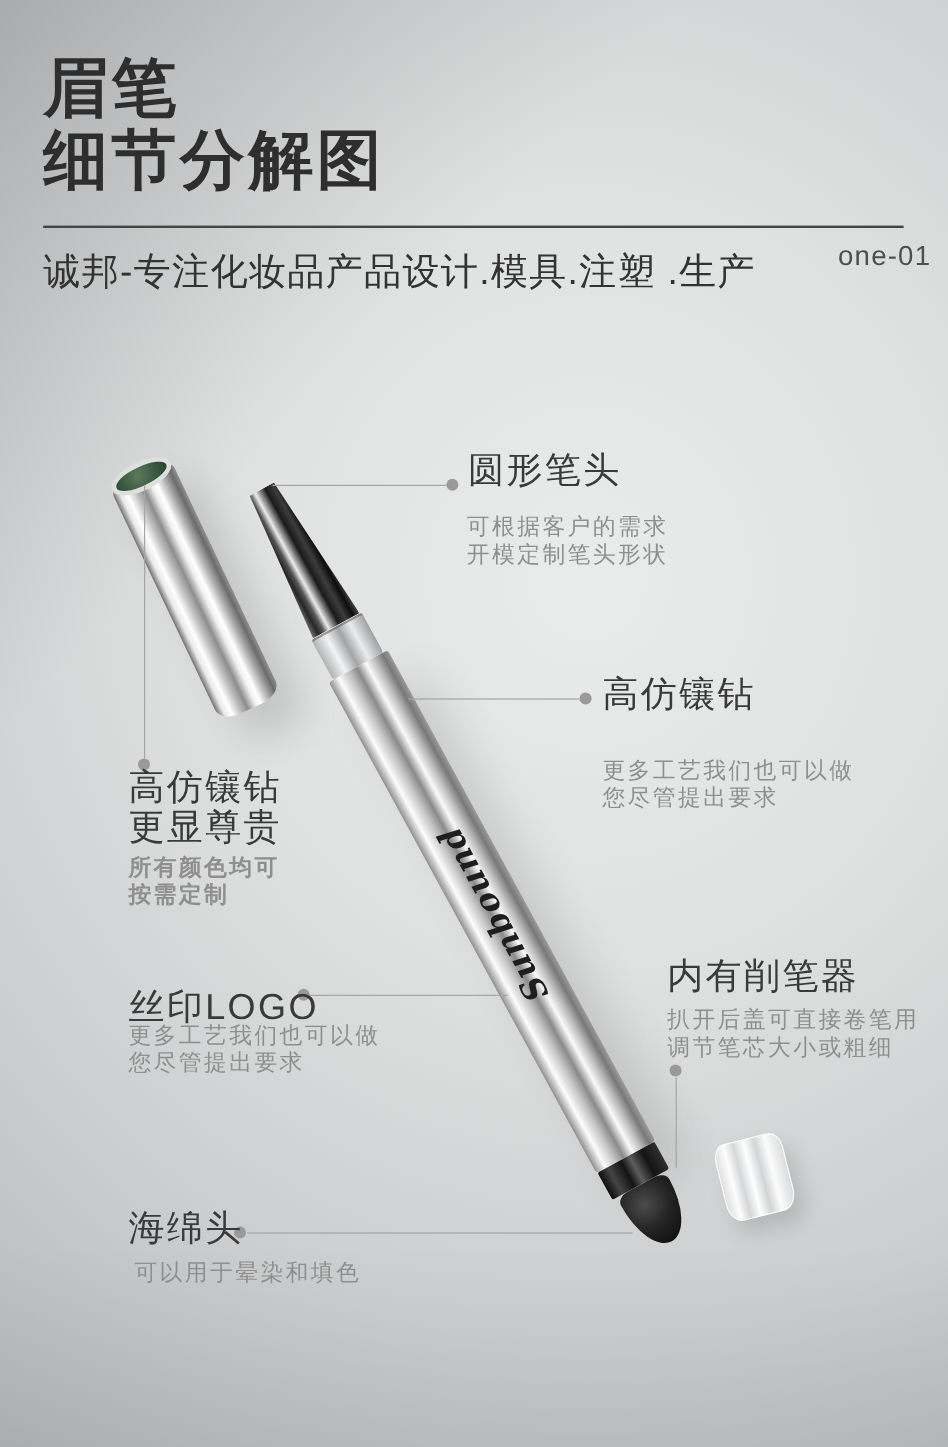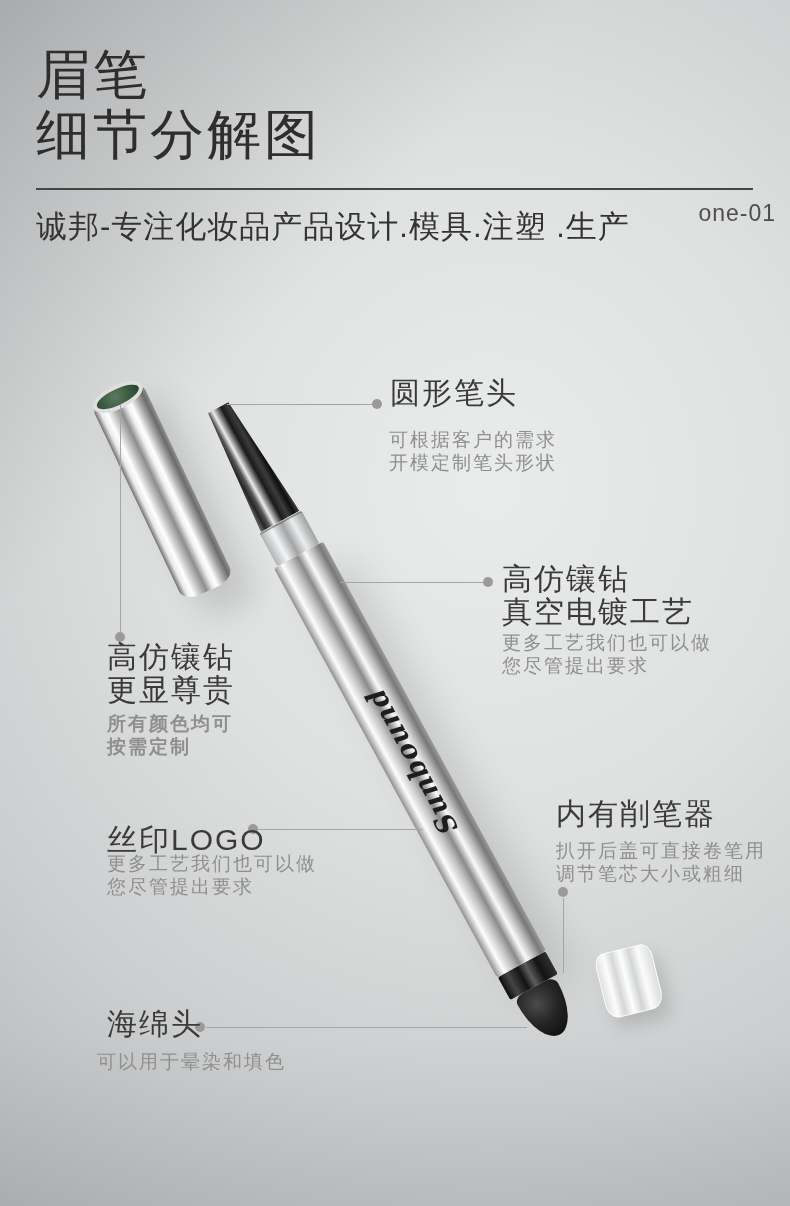--- a/index.html
+++ b/index.html
@@ -6,21 +6,21 @@
   body{font-family:"Liberation Sans","DejaVu Sans",sans-serif;}
   #page{
     position:relative;width:790px;height:1206px;overflow:hidden;
     background:
       linear-gradient(133deg, rgba(70,70,72,0.22) 0%, rgba(70,70,72,0.0) 30%),
       linear-gradient(0deg, rgba(90,90,92,0.10) 0%, rgba(90,90,92,0.0) 14%),
       radial-gradient(115% 80% at 62% 40%, #eaebeb 0%, #dfe0e0 35%, #cccdce 66%, #b7b8b9 90%, #abacad 100%);
   }
   
   .main-title{position:absolute;left:36px;top:44px;font-size:54px;line-height:60px;
-    letter-spacing:3px;color:#2e2e2e;font-weight:400;}
+    letter-spacing:3px;color:#2e2e2e;font-weight:700;}
   .divider{position:absolute;left:36px;top:188px;width:717px;height:2px;background:#454545;}
   .subtitle{position:absolute;left:36px;top:206px;font-size:31px;letter-spacing:1px;color:#333;}
   .page-tag{position:absolute;right:14px;top:200px;font-size:23px;color:#4e4e4e;letter-spacing:1px;}
   
   .ann-title{position:absolute;font-size:30px;line-height:33px;letter-spacing:2px;color:#3a3a3a;}
   .ann-desc{position:absolute;font-size:19px;line-height:23px;letter-spacing:2px;color:#8f8f8f;}
   
   .cline{position:absolute;background:#a5a5a5;}
   .cdot{position:absolute;width:10px;height:10px;border-radius:50%;background:#9a9a9a;}
   
@@ -123,21 +123,20 @@
   <div class="cdot" style="left:195px;top:1022px;"></div>
 
   <div class="ann-title" style="left:390px;top:376px;">圆形笔头</div>
   <div class="ann-desc" style="left:389px;top:428px;">
     <div>可根据客户的需求</div>
     <div>开模定制笔头形状</div>
   </div>
 
   <div class="ann-title" style="left:502px;top:562px;">
     <div>高仿镶钻</div>
-    <div>真空电镀工艺</div>
   </div>
   <div class="ann-desc" style="left:502px;top:631px;">
     <div>更多工艺我们也可以做</div>
     <div>您尽管提出要求</div>
   </div>
 
   <div class="ann-title" style="left:107px;top:640px;">
     <div>高仿镶钻</div>
     <div>更显尊贵</div>
   </div>
@@ -152,17 +151,17 @@
     <div>您尽管提出要求</div>
   </div>
 
   <div class="ann-title" style="left:556px;top:797px;">内有削笔器</div>
   <div class="ann-desc" style="left:556px;top:839px;">
     <div>扒开后盖可直接卷笔用</div>
     <div>调节笔芯大小或粗细</div>
   </div>
 
   <div class="ann-title" style="left:107px;top:1007px;">海绵头</div>
-  <div class="ann-desc" style="left:97px;top:1050px;">
+  <div class="ann-desc" style="left:112px;top:1050px;">
     <div>可以用于晕染和填色</div>
   </div>
 
 </div>
 
 </body></html>

